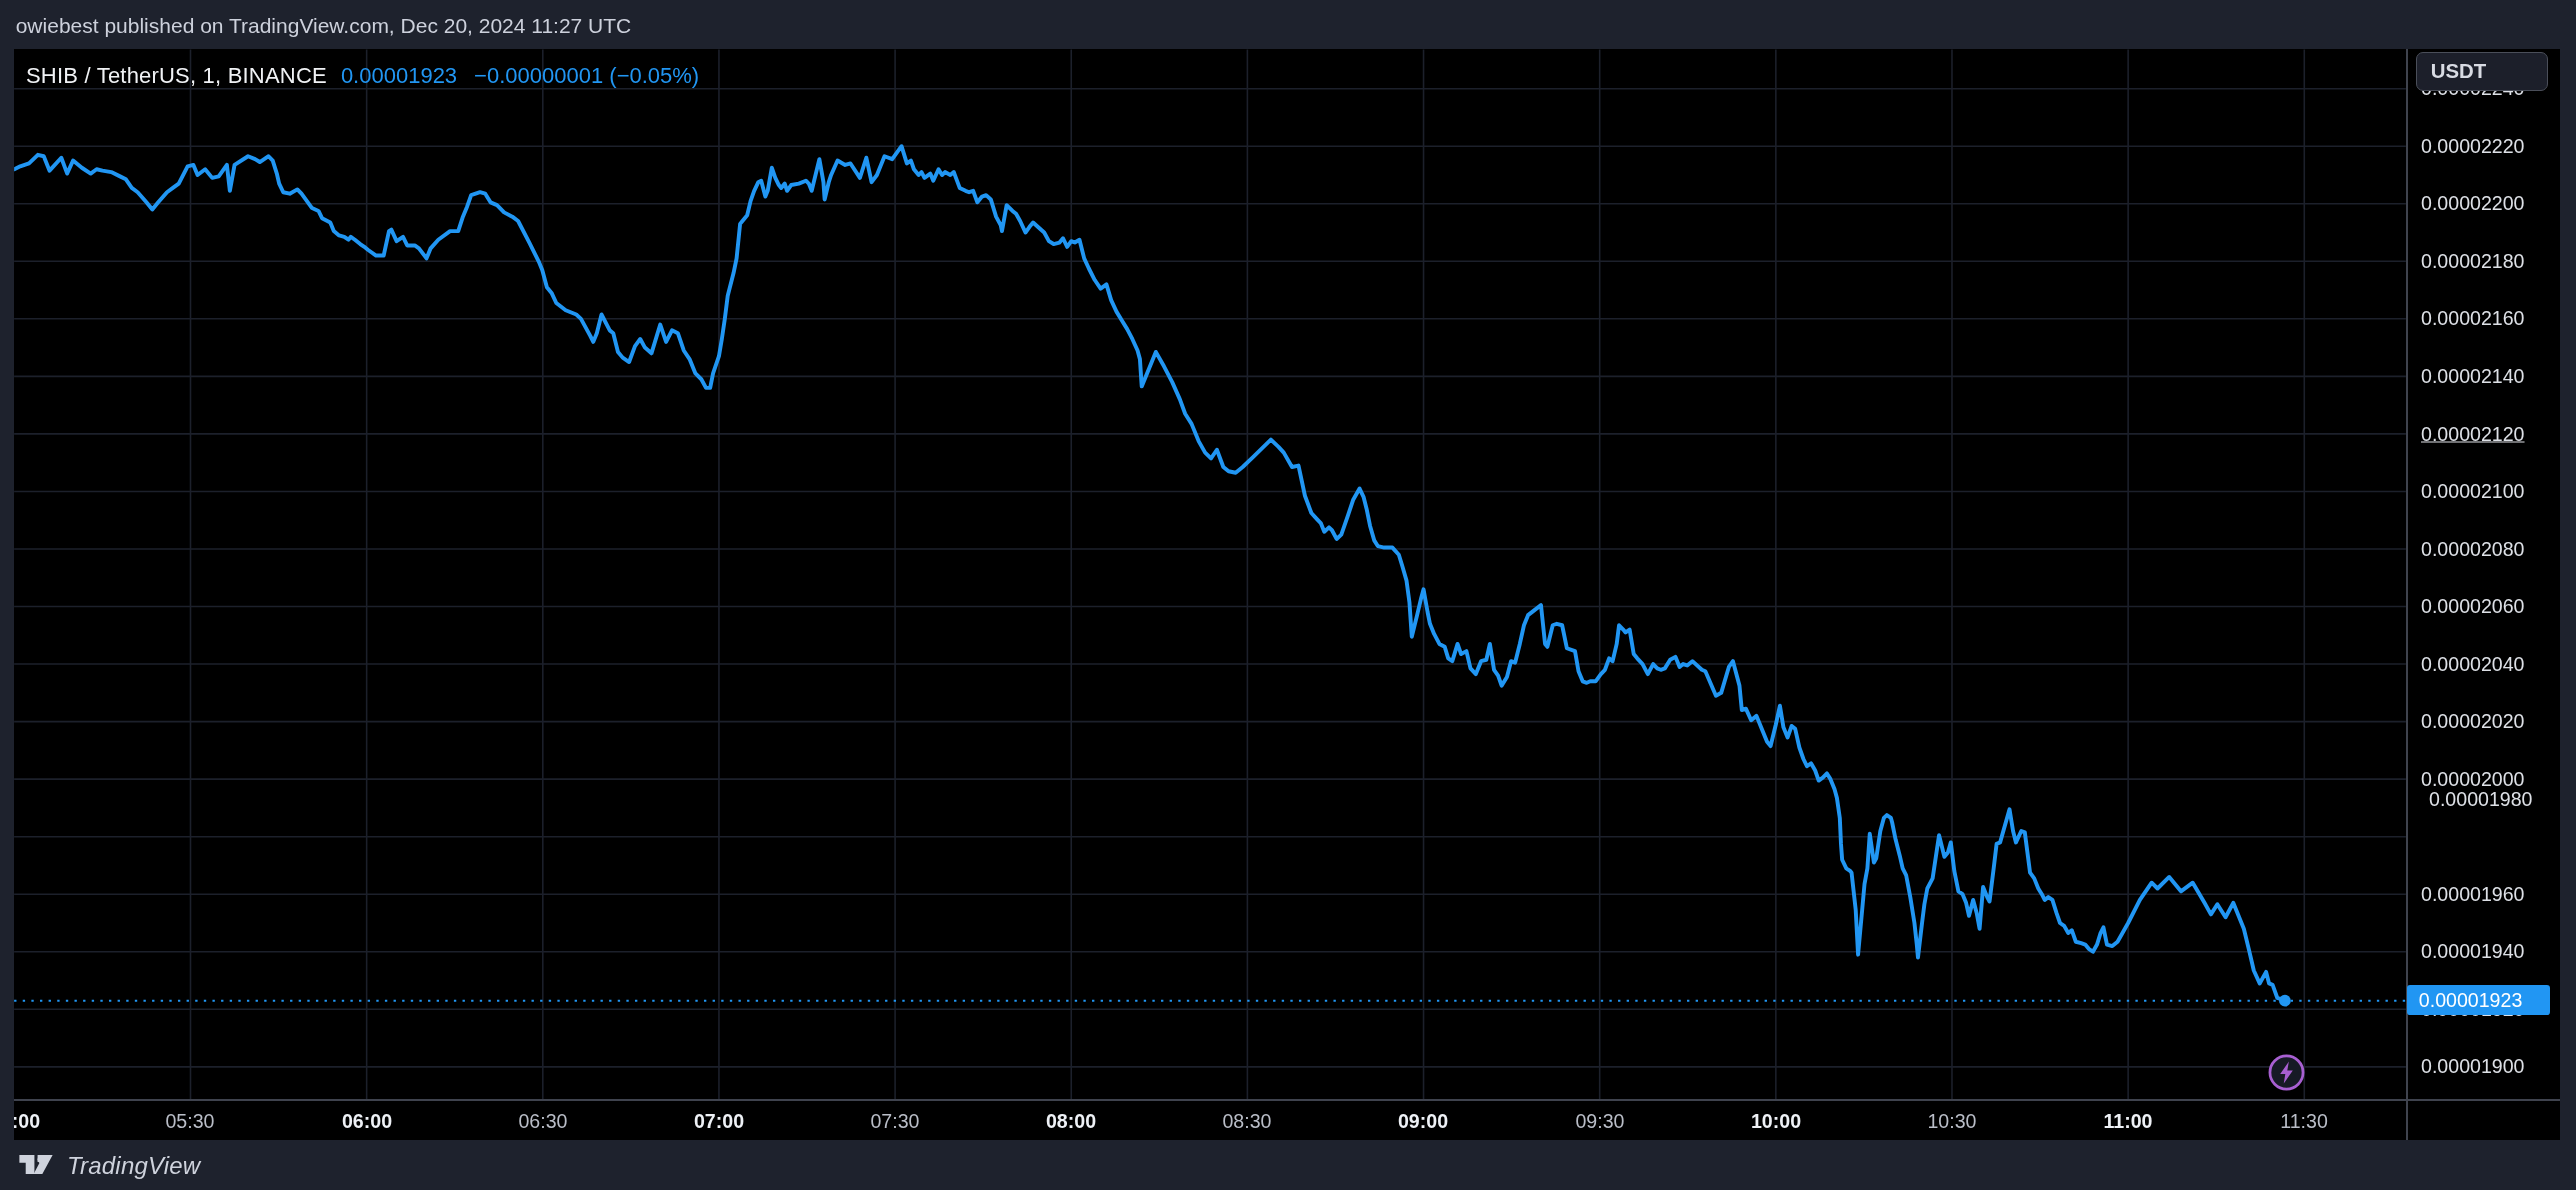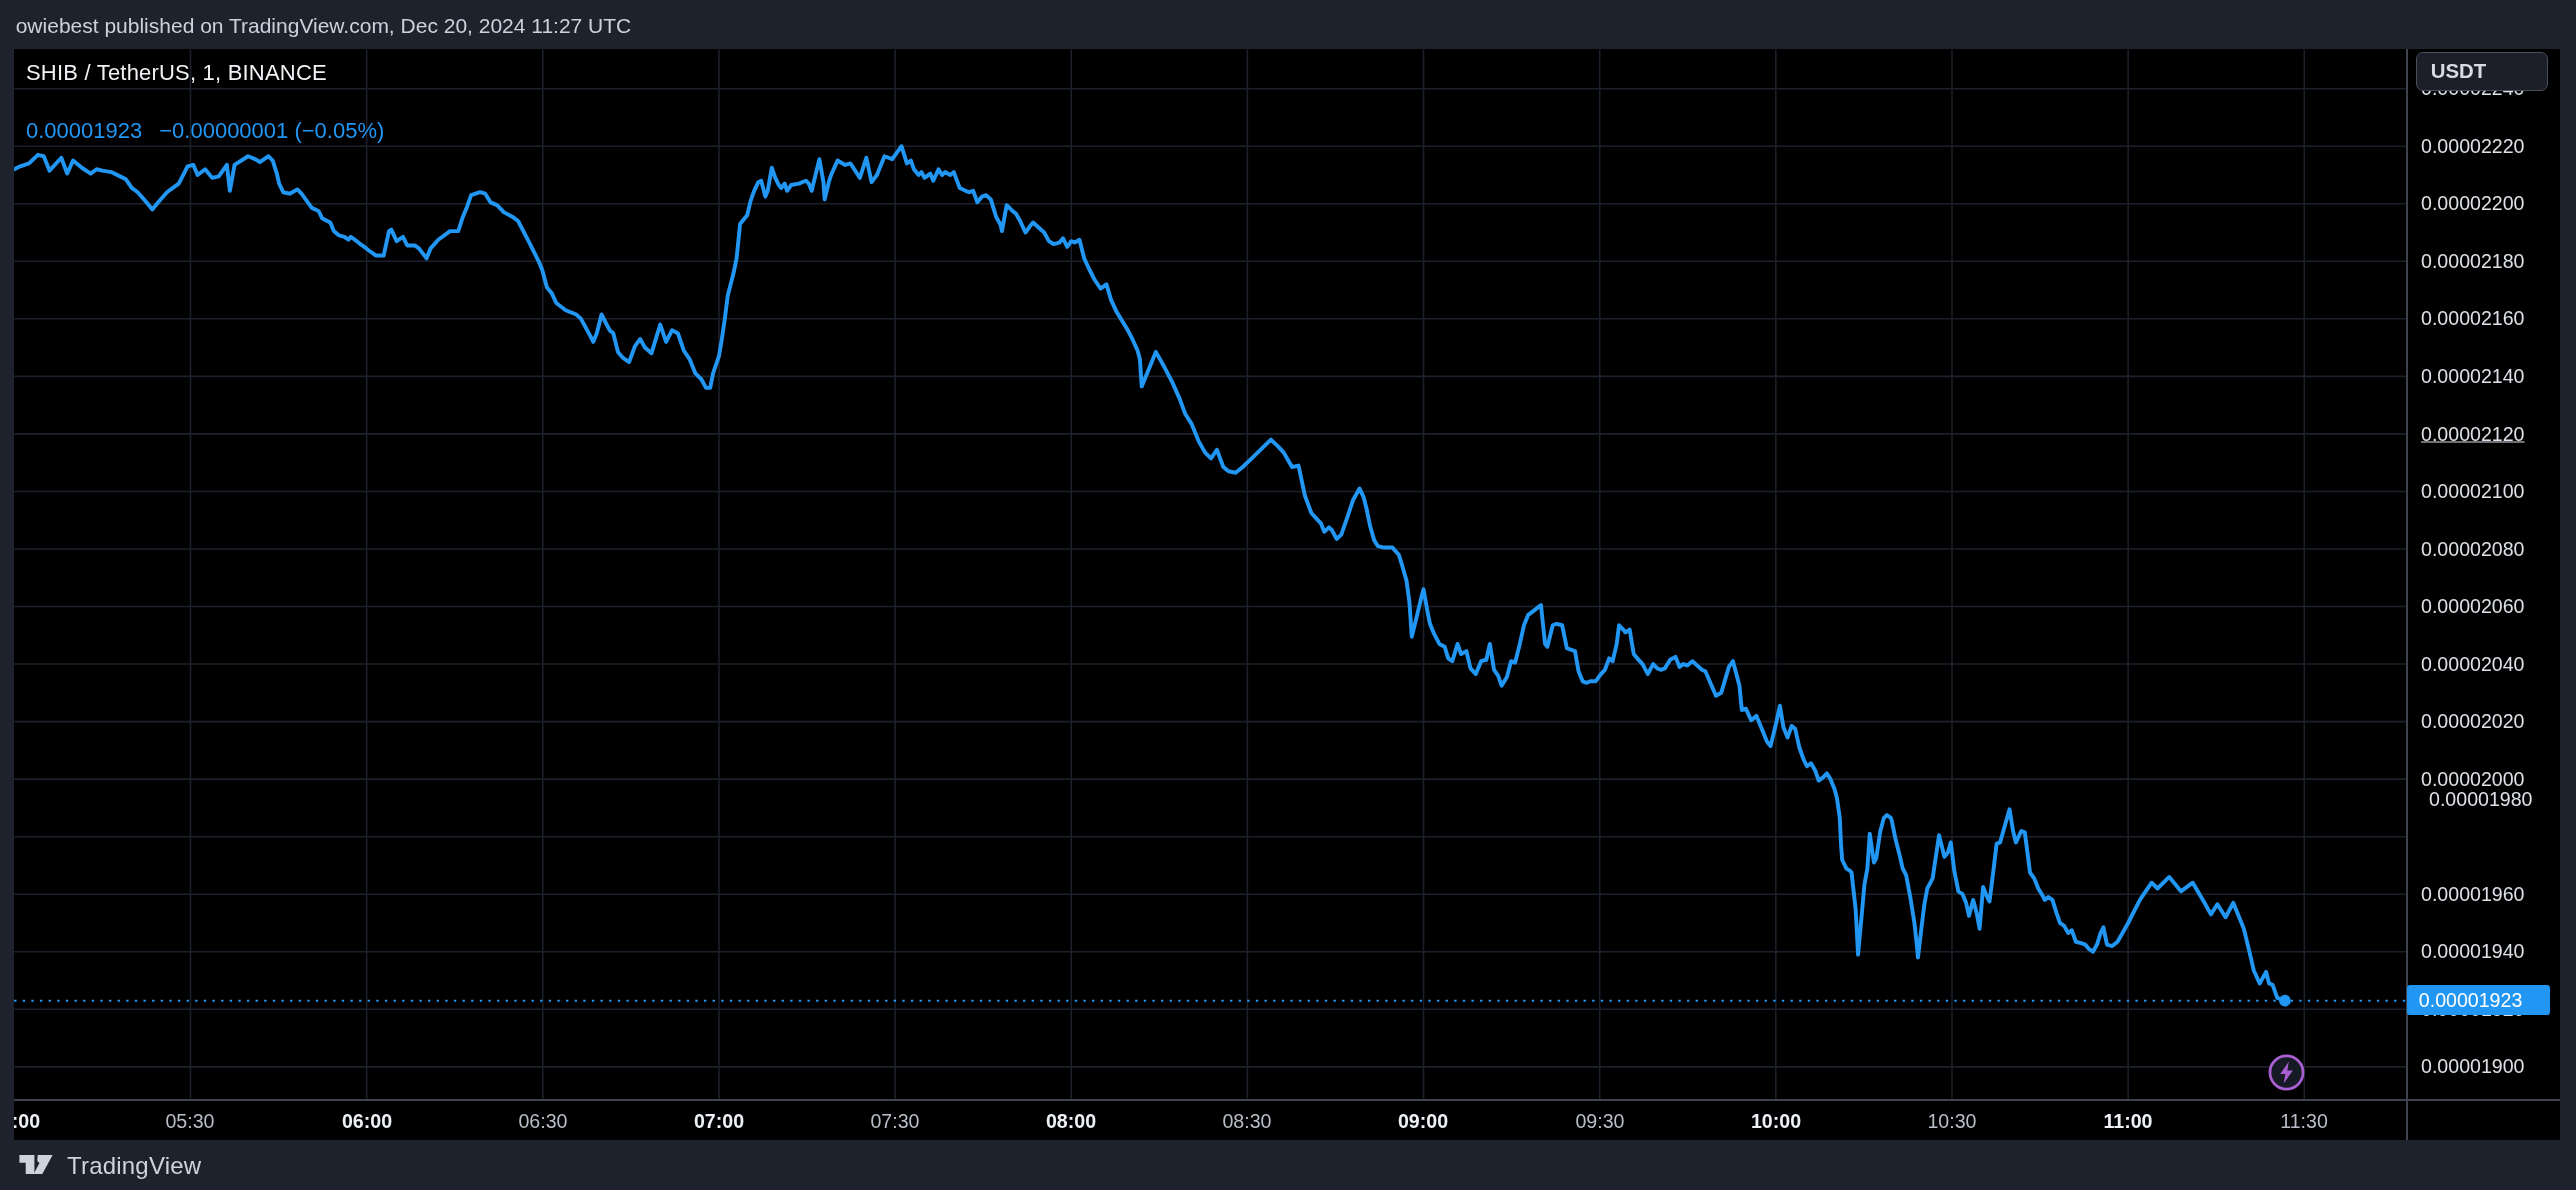--- a/index.html
+++ b/index.html
@@ -11,21 +11,21 @@
   }
   
   #attribution-bar{position:absolute;left:0;top:0;width:2208px;height:49px;}
   #attribution-text{position:absolute;left:15.7px;top:0;height:49px;line-height:52px;
     font-size:21px;color:#cdd1dc;white-space:pre;}
   
   #chart-widget{position:absolute;left:14px;top:49px;width:2546px;height:1091px;background:#000;}
   #pane-divider-v{position:absolute;left:2406px;top:49px;width:1.6px;height:1091px;background:#3f434e;}
   #pane-divider-h{position:absolute;left:14px;top:1099px;width:2546px;height:1.6px;background:#3f434e;}
   
-  #legend{position:absolute;left:26px;top:60px;height:31px;display:flex;gap:32px;z-index:30;flex-direction:column;}
+  #legend{position:absolute;left:26px;top:60px;height:31px;display:flex;align-items:center;gap:14px;z-index:30;}
   #legend-symbol{font-size:22px;font-weight:500;color:#f0f2f5;letter-spacing:0.2px;}
   #legend-values{display:flex;gap:17px;font-size:22px;color:#2196f3;}
   
   #chart-svg{position:absolute;left:0;top:0;z-index:5;}
   
   #price-axis{position:absolute;left:2407px;top:49px;width:152px;height:1050px;z-index:10;padding-left:13px;}
   .price-label{position:absolute;left:14px;font-size:19.6px;color:#dde0e6;transform:translateY(-50%);white-space:nowrap;}
   #currency-button{position:absolute;left:9.4px;top:3.1px;width:132px;height:39px;
     background:#1c1f2a;border:1.6px solid #4a4e59;border-radius:7px;box-sizing:border-box;
     display:flex;align-items:center;z-index:15;cursor:pointer;}
@@ -33,21 +33,21 @@
   #last-price-badge{position:absolute;left:0px;width:143px;height:30px;background:#2196f3;border-radius:3.1px;
     display:flex;align-items:center;z-index:14;transform:translateY(-50%);}
   #last-price-badge span{margin-left:11.8px;font-size:19.6px;font-weight:500;color:#ffffff;}
   
   #time-axis{position:absolute;left:14px;top:1101px;width:2546px;height:40px;overflow:hidden;z-index:10;}
   .time-label{position:absolute;top:50%;transform:translate(-50%,-50%);font-size:19.6px;color:#b9bdc7;white-space:nowrap;}
   .time-label.bold{font-weight:700;color:#eef1f6;}
   
   #lightning-button{position:absolute;z-index:20;cursor:pointer;}
   
-  #footer-bar{position:absolute;left:0;top:1141px;width:2040px;height:49px;}
+  #footer-bar{position:absolute;left:0;top:1141px;width:2040px;height:49px;font-style:italic;}
   #tv-logo{position:absolute;left:16.5px;top:6.3px;display:flex;align-items:center;gap:12.5px;cursor:pointer;}
   #tv-logo-text{font-size:24px;font-weight:500;color:#cfd3dd;letter-spacing:0.2px;}
 </style>
 </head>
 <body>
 
 <div id="attribution-bar">
   <div id="attribution-text">owiebest published on TradingView.com, Dec 20, 2024 11:27 UTC</div>
 </div>
 

